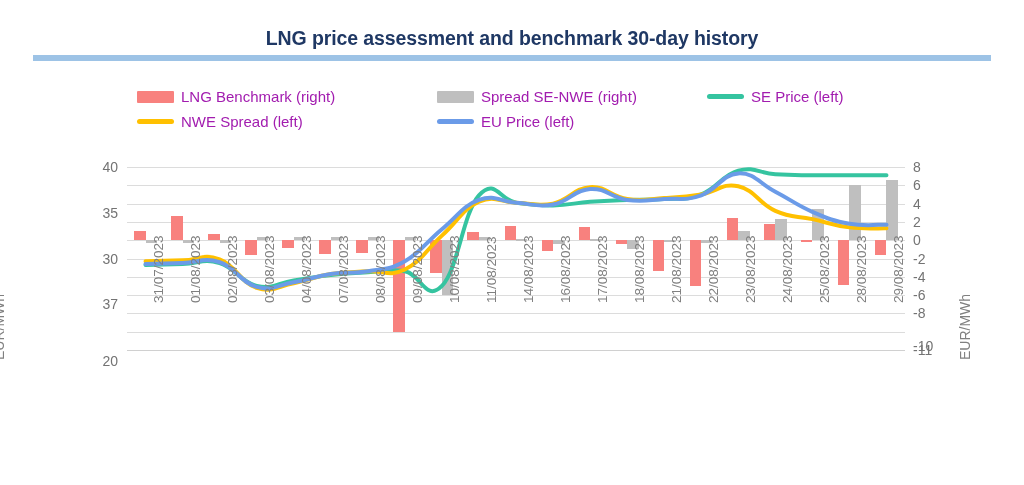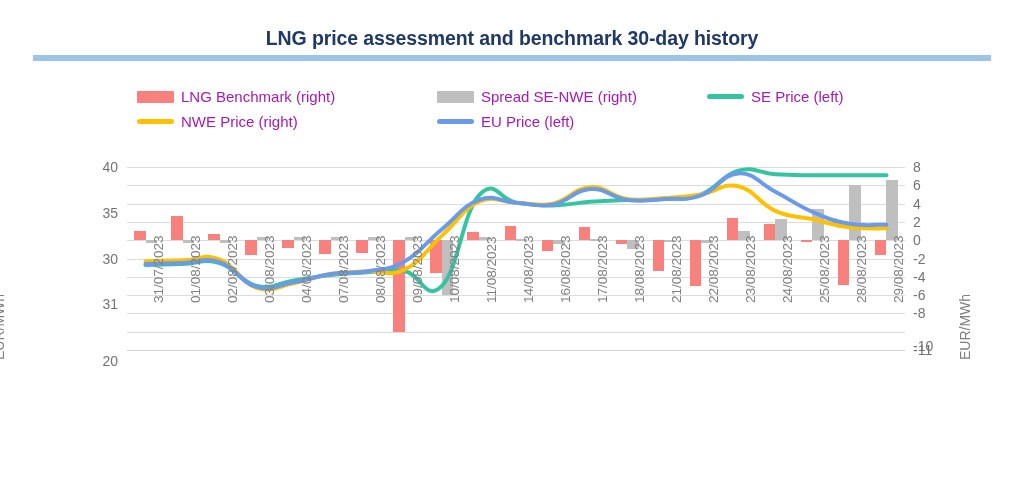--- a/index.html
+++ b/index.html
@@ -97,37 +97,37 @@
         <span class="legend-label">Spread SE-NWE (right)</span>
       </div>
       <div class="legend-item c3">
         <span class="swatch-line" style="background:#35C4A0"></span>
         <span class="legend-label">SE Price (left)</span>
       </div>
     </div>
     <div class="legend-row">
       <div class="legend-item c1">
         <span class="swatch-line" style="background:#FFC000"></span>
-        <span class="legend-label">NWE Price (right)</span>
+        <span class="legend-label">NWE Spread (left)</span>
       </div>
       <div class="legend-item c2">
         <span class="swatch-line" style="background:#6B9BE8"></span>
         <span class="legend-label">EU Price (left)</span>
       </div>
     </div>
   </div>
 
   <div class="chart">
     <div class="ylabel-left">EUR/MWh</div>
     <div class="ylabel-right">EUR/MWh</div>
     <div id="left-ticks">
         <div class="ytick left" style="top: 10px;">40</div>
         <div class="ytick left" style="top: 55.75px;">35</div>
         <div class="ytick left" style="top: 101.5px;">30</div>
-        <div class="ytick left" style="top: 147.25px;">31</div>
+        <div class="ytick left" style="top: 147.25px;">37</div>
         <div class="ytick left" style="top: 204px;">20</div>
       </div>
     <div id="right-ticks">
         <div class="ytick right" style="top: 10px;">8</div>
         <div class="ytick right" style="top: 28.3px;">6</div>
         <div class="ytick right" style="top: 46.6px;">4</div>
         <div class="ytick right" style="top: 64.9px;">2</div>
         <div class="ytick right" style="top: 83.2px;">0</div>
         <div class="ytick right" style="top: 101.5px;">-2</div>
         <div class="ytick right" style="top: 119.8px;">-4</div>

